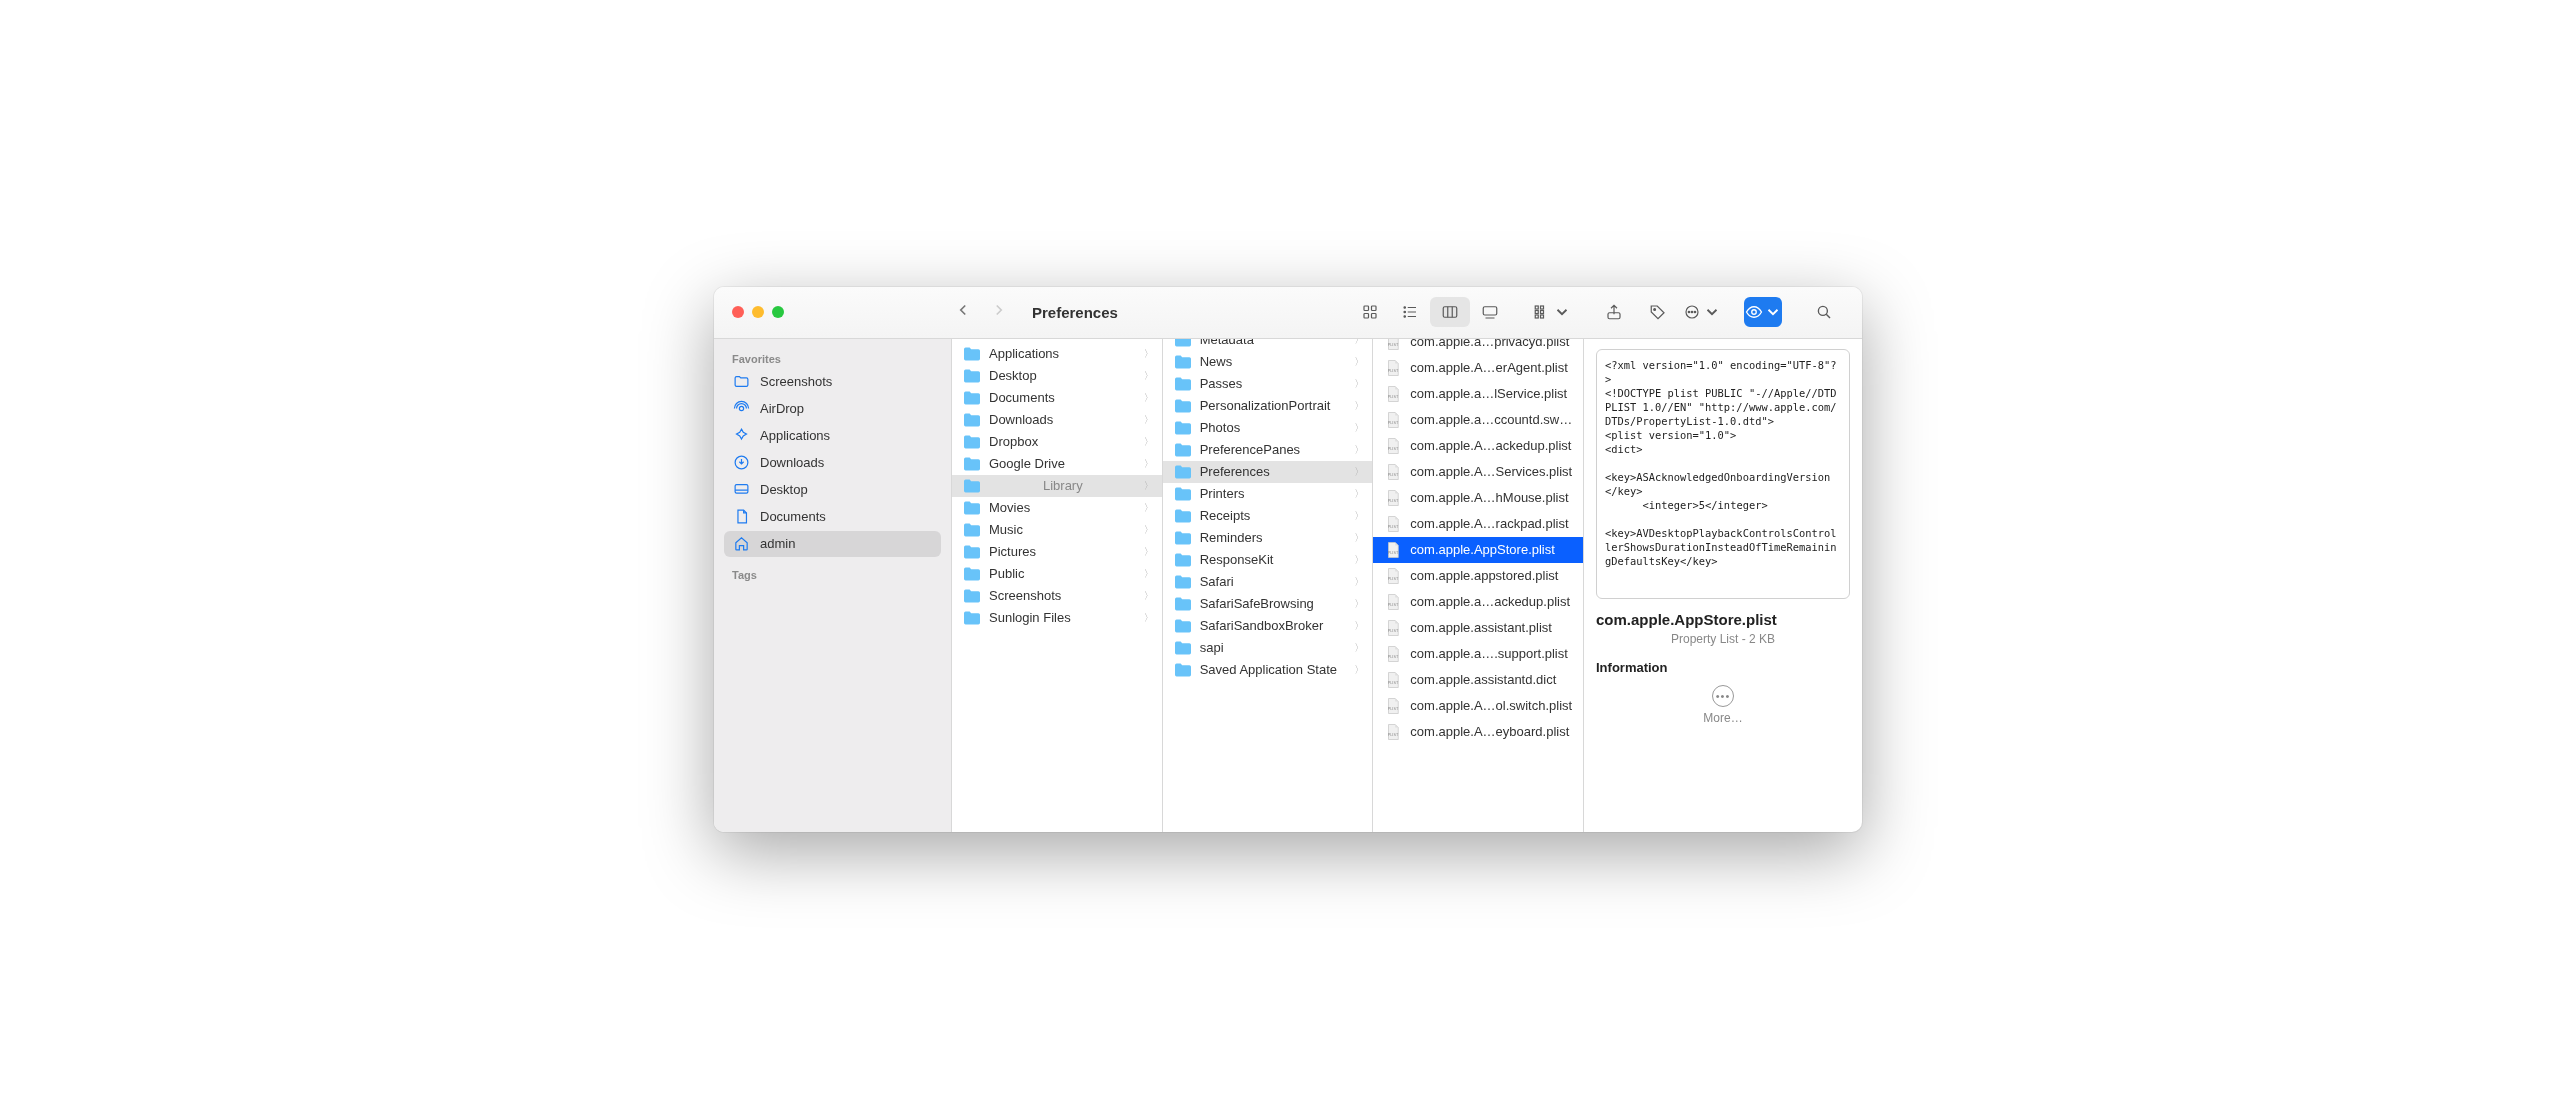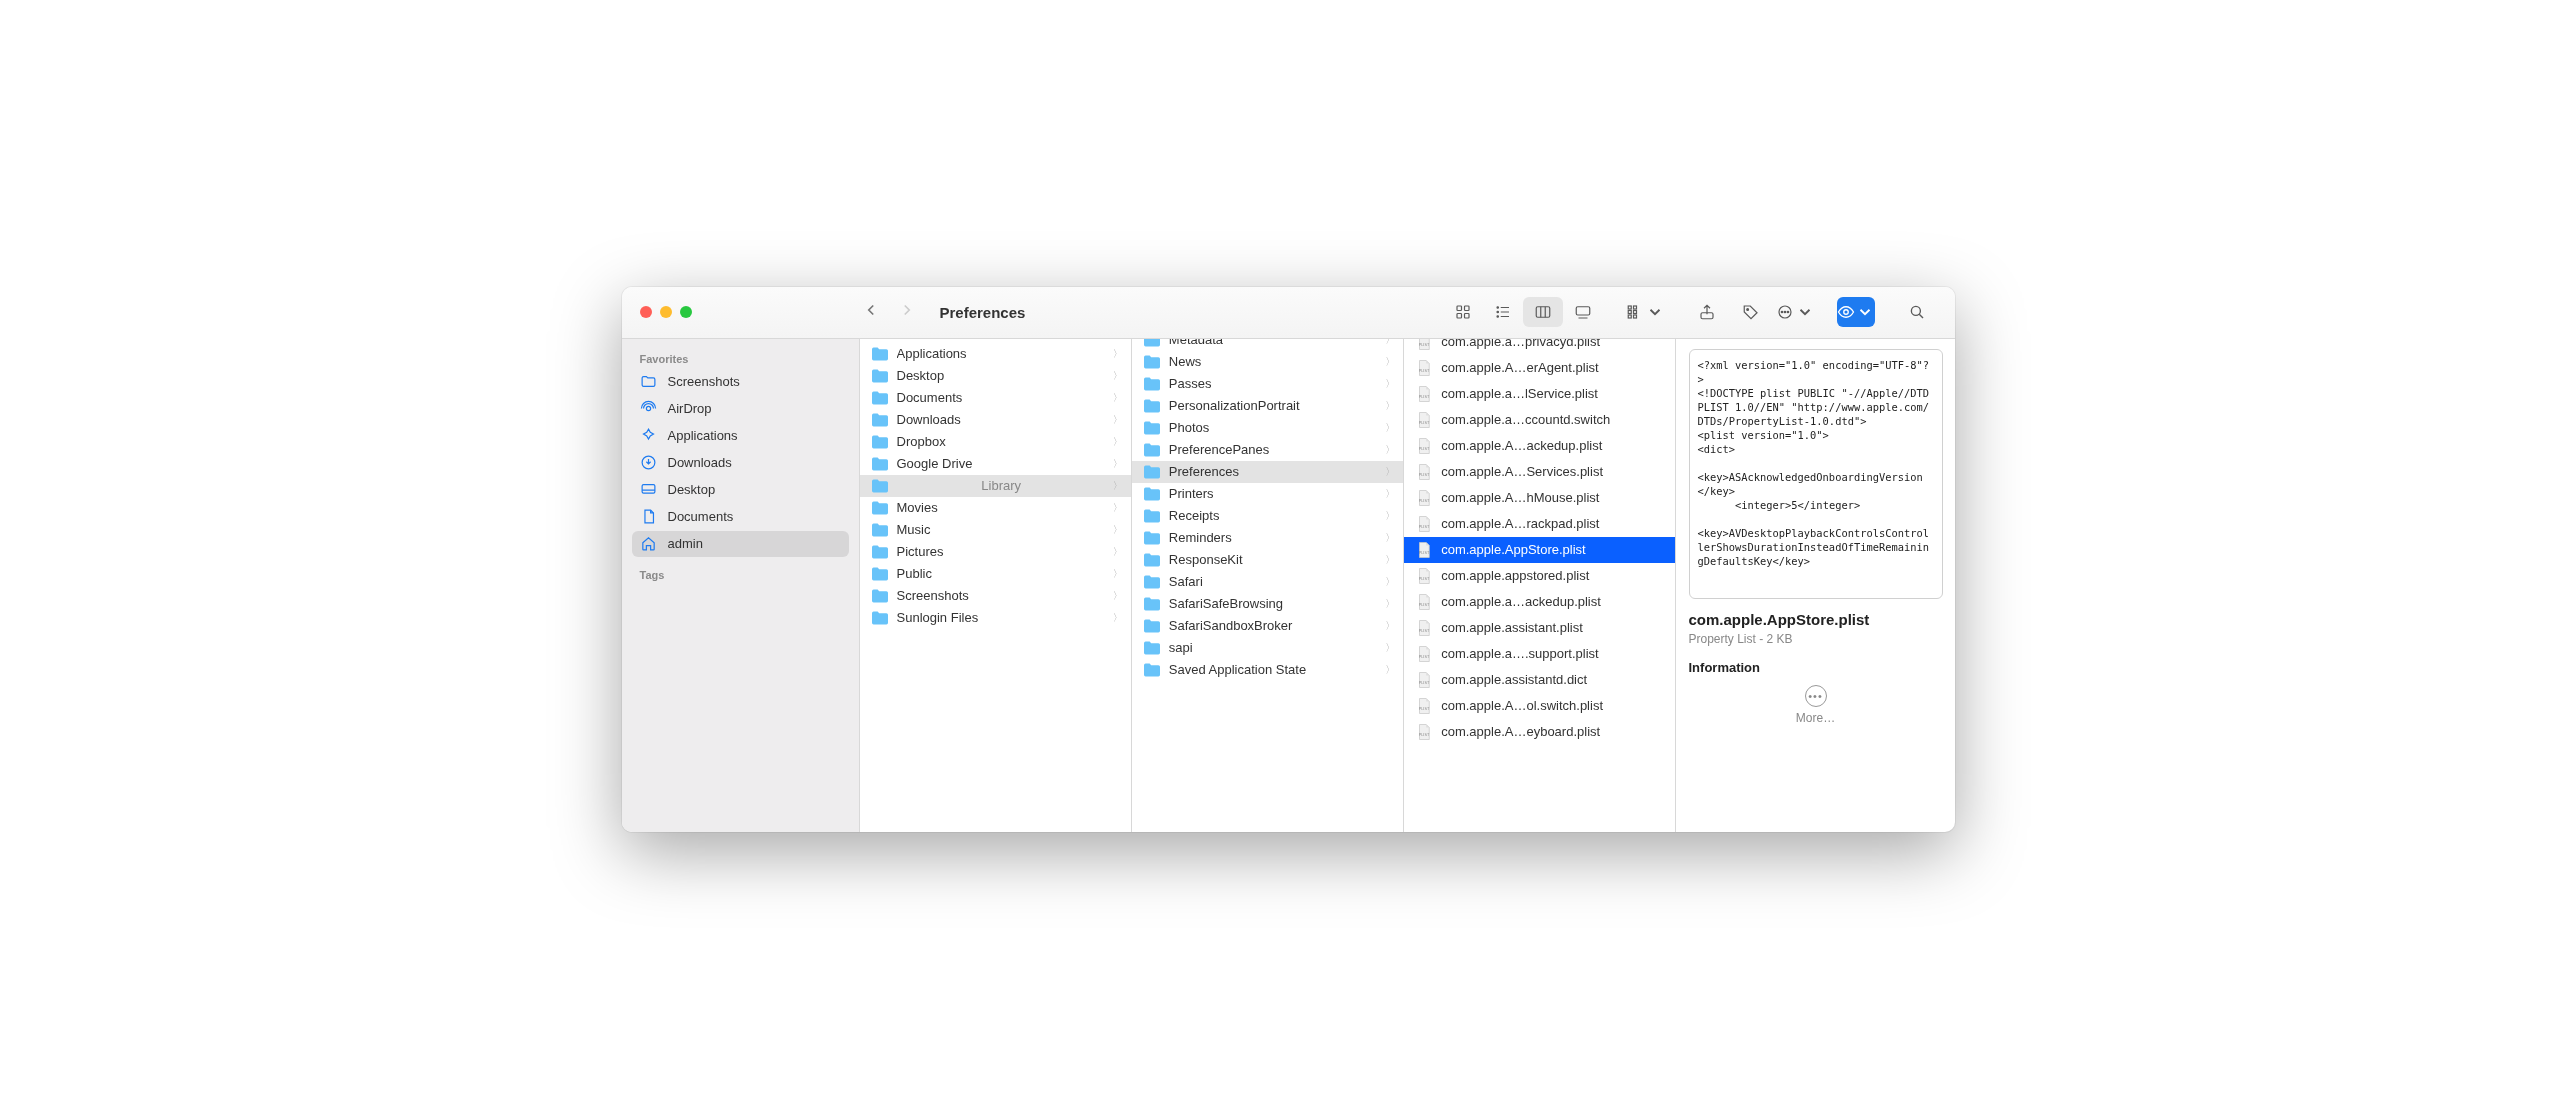--- a/index.html
+++ b/index.html
@@ -1,17 +1,17 @@
 <!DOCTYPE html>
 <html><head>
 <meta charset="utf-8">
 <style>
 *{margin:0;padding:0;box-sizing:border-box;font-family:-apple-system,BlinkMacSystemFont,"Segoe UI","Helvetica Neue",sans-serif;}
 body{background:#fff;display:flex;align-items:center;justify-content:center;min-height:100vh;padding:40px;}
-.window{width:1333px;height:545px;background:#fff;border-radius:10px;box-shadow:0 20px 69px rgba(0,0,0,.35),0 0 0 1px rgba(0,0,0,.05);display:flex;flex-direction:column;overflow:hidden;}
+.window{width:1148px;height:545px;background:#fff;border-radius:10px;box-shadow:0 20px 69px rgba(0,0,0,.35),0 0 0 1px rgba(0,0,0,.05);display:flex;flex-direction:column;overflow:hidden;}
 .titlebar{height:52px;display:flex;align-items:center;background:linear-gradient(#fbfbfb,#f4f4f4);border-bottom:1px solid #d8d8d8;flex-shrink:0;}
 .traffic{display:flex;gap:8px;padding:0 18px;width:238px;flex-shrink:0;}
 .dot{width:12px;height:12px;border-radius:50%;}
 .dot.r{background:#ff5f57;}.dot.y{background:#febc2e;}.dot.g{background:#28c840;}
 .nav-arrows{display:flex;gap:18px;padding:0 10px 0 2px;}
 .nav-arrows svg{width:18px;height:18px;}
 .title{font-size:15px;font-weight:600;color:#333;margin-left:14px;}
 .spacer{flex:1;}
 .toolbar{display:flex;align-items:center;gap:4px;padding-right:18px;}
 .tb-group{display:flex;align-items:center;}
@@ -34,21 +34,21 @@
 .col-item.dim .chev{color:#aaa;}
 .col-item.sel{background:#e3e3e3;}
 .col-item.hl{background:#0a60ff;color:#fff;}
 .col-item .folder-icon{width:20px;height:16px;flex-shrink:0;}
 .col-item .file-icon{width:20px;height:20px;flex-shrink:0;display:flex;align-items:center;justify-content:center;}
 .col-item .label{flex:1;overflow:hidden;text-overflow:ellipsis;}
 .col-item .chev{color:#aaa;font-size:10px;flex-shrink:0;}
 .preview{width:278px;padding:10px 12px;font-size:12px;overflow:hidden;flex-shrink:0;}
 .preview-box{background:#fff;border:1px solid #d0d0d0;border-radius:6px;padding:8px;font-family:Menlo,Consolas,monospace;font-size:10.4px;line-height:1.35;color:#222;height:250px;overflow:hidden;margin-bottom:12px;word-break:break-all;}
 .preview-title{font-size:15px;font-weight:700;color:#222;margin-bottom:4px;}
-.preview-sub{font-size:12px;color:#888;margin-bottom:14px;}
+.preview-sub{font-size:12px;color:#888;margin-bottom:14px;text-align:center;}
 .preview-info{font-size:13px;font-weight:700;color:#222;margin-bottom:10px;}
 .more-btn{display:flex;flex-direction:column;align-items:center;gap:4px;margin:6px auto 0;color:#888;font-size:12px;}
 .more-btn .circ{width:22px;height:22px;border:1.5px solid #999;border-radius:50%;display:flex;align-items:center;justify-content:center;font-size:11px;letter-spacing:1px;}
 .statusbar{height:24px;border-top:1px solid #d8d8d8;background:#fafafa;display:flex;align-items:center;justify-content:center;font-size:11px;color:#777;flex-shrink:0;}
 .folder-svg{fill:#68c3f9;}
 .file-svg{fill:#f0f0f0;stroke:#c8c8c8;stroke-width:1;}
 .eye-btn{background:#1e7bf0;color:#fff;border-radius:6px;width:38px;}
 .eye-btn svg{stroke:#fff;}
 </style>
 </head>

